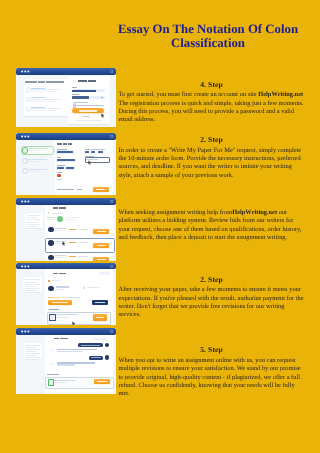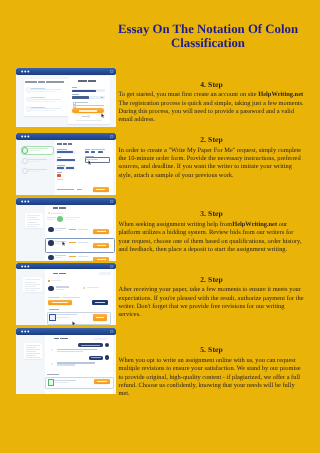--- a/index.html
+++ b/index.html
@@ -205,21 +205,21 @@
               <i class="sh" style="left:53.4px;top:51.400000000000006px;width:6.6px;height:1.2px;background:#f0a93c;border-radius:0.3px"></i>
               <i class="sh" style="left:62px;top:51.6px;width:10.4px;height:0.95px;background:#dae1ea;border-radius:0.3px"></i>
               <i class="btn-or" style="left:77.0px;top:52px;width:16.3px;height:5.0px;border-radius:.9px;box-shadow:0 .3px 1.1px rgba(230,150,30,.3)"></i>
               <i class="sh" style="left:80.5px;top:54px;width:9.2px;height:0.95px;background:#fff2da;border-radius:0.3px"></i>
               <svg class="cursor" style="left:45.5px;top:36.3px;overflow:visible" width="4.2" height="5.4" viewBox="0 0 4.2 5.4">
                 <path d="M0.3 0.2 L0.3 4.4 L1.35 3.45 L2.05 4.95 L2.85 4.6 L2.15 3.15 L3.55 3.1 Z" fill="#17181a" stroke="#ffffff" stroke-width="0.36" stroke-linejoin="round"></path>
               </svg>
             </div>
           </div>
         </div>
-        <div class="copy" style="top: 209.2px;"><span class="hdr">3. Step</span><span>When seeking assignment writing help from</span><b>HelpWriting.net</b><span> our platform utilizes a bidding system. Review bids from our writers for your request, choose one of them based on qualifications, order history, and feedback, then place a deposit to start the assignment writing.</span></div>
+        <div class="copy" style="top: 209.2px;"><span>When seeking assignment writing help from</span><b>HelpWriting.net</b><span> our platform utilizes a bidding system. Review bids from our writers for your request, choose one of them based on qualifications, order history, and feedback, then place a deposit to start the assignment writing.</span></div>
       </div>
       <div class="step">
         <div class="shot" style="top: 262.6px; height: 62.3px;">
           <div class="bw">
             <div class="bar">
               <svg style="position:absolute;left:0;top:0" width="100" height="6.9" viewBox="0 0 100 6.9">
                 <circle cx="6.1" cy="3.45" r="0.95" fill="#f7fafe"></circle>
                 <circle cx="9.2" cy="3.45" r="0.95" fill="#f7fafe"></circle>
                 <circle cx="12.3" cy="3.45" r="0.95" fill="#f7fafe"></circle>
                 <path d="M94.6 2.5 L96.9 2.5 L96.9 4.6 L94.6 4.6 Z" fill="none" stroke="#a9c0e2" stroke-width="0.45"></path>

